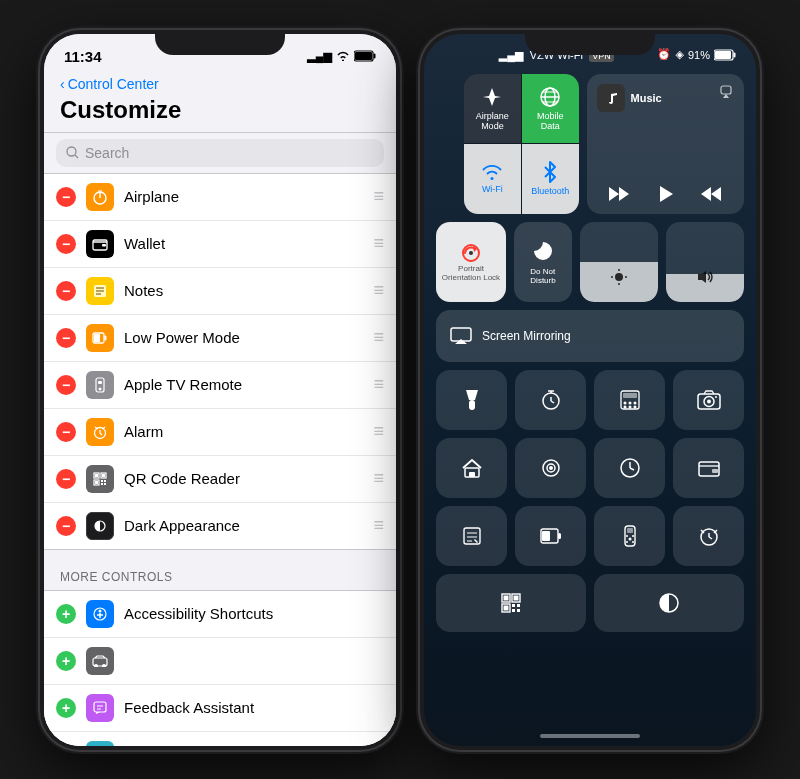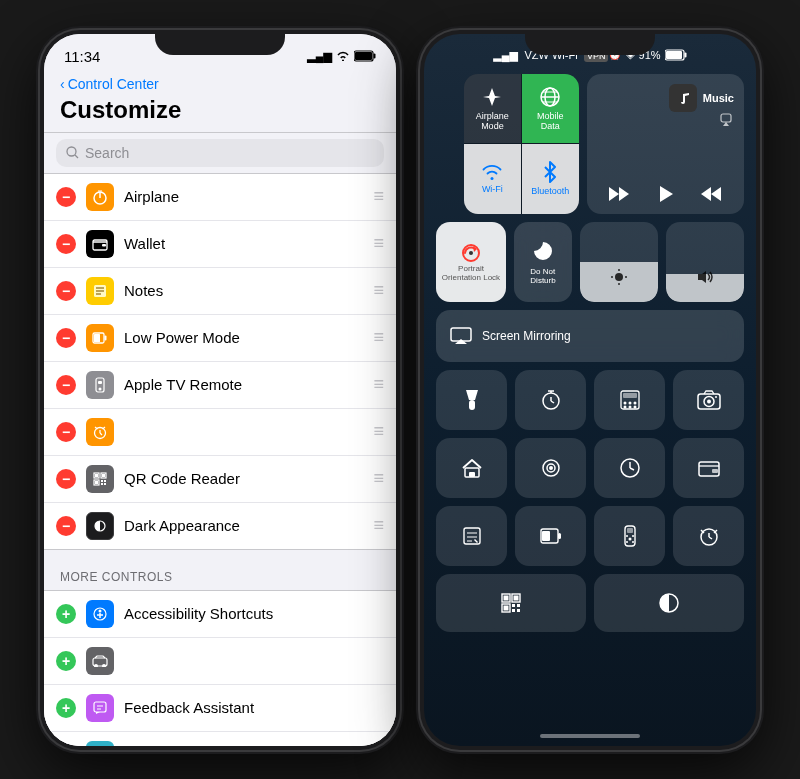--- a/index.html
+++ b/index.html
@@ -114,21 +114,21 @@
       align-items: center;
       padding: 12px 20px 4px;
       background: #f2f2f7;
       font-size: 12px;
       font-weight: 600;
       min-height: 38px;
     }
 
     .status-time {
       font-size: 15px;
-      font-weight: 400;
+      font-weight: 700;
       color: #000;
     }
 
     .status-icons-right {
       display: flex;
       gap: 4px;
       align-items: center;
       font-size: 11px;
       color: #000;
     }
@@ -255,26 +255,27 @@
     
     .cc-screen {
       background: linear-gradient(180deg, #1a2a3a 0%, #0d1e2e 50%, #0a1520 100%);
       height: 100%;
       display: flex;
       flex-direction: column;
     }
 
     .status-bar-right {
       display: flex;
-      justify-content: center;
+      justify-content: flex-end;
       align-items: center;
       padding: 14px 20px 4px;
       color: white;
       font-size: 12px;
       font-weight: 500;
+      gap: 44px;
     }
 
     .status-left { font-size: 12px; }
     .status-right { display: flex; align-items: center; gap: 4px; font-size: 11px; }
 
     .cc-grid {
       padding: 8px 12px;
       display: flex;
       flex-direction: column;
       gap: 8px;
@@ -541,20 +542,21 @@
               <div class="remove-btn">−</div>
               <div class="item-icon" style="background:#ff9500;">
                 <svg width="16" height="16" viewBox="0 0 16 16">
                     <circle cx="8" cy="9" r="5.5" fill="none" stroke="white" stroke-width="1.3"></circle>
                     <line x1="8" y1="6" x2="8" y2="9" stroke="white" stroke-width="1.3"></line>
                     <line x1="8" y1="9" x2="10" y2="11" stroke="white" stroke-width="1.3"></line>
                     <line x1="3" y1="3" x2="5.5" y2="5" stroke="white" stroke-width="1.2"></line>
                     <line x1="13" y1="3" x2="10.5" y2="5" stroke="white" stroke-width="1.2"></line>
                   </svg>
               </div>
+              <span class="item-label">Alarm</span>
               <span class="drag-handle">≡</span>
             </div>
 
             <div class="settings-item">
               <div class="remove-btn">−</div>
               <div class="item-icon" style="background:#636366;">
                 <svg width="14" height="14" viewBox="0 0 14 14">
                     <rect x="1" y="1" width="5" height="5" fill="none" stroke="white" stroke-width="1.2"></rect>
                     <rect x="2" y="2" width="3" height="3" fill="white"></rect>
                     <rect x="8" y="1" width="5" height="5" fill="none" stroke="white" stroke-width="1.2"></rect>
@@ -706,21 +708,21 @@
 
               <div class="conn-tile active" style="background:rgba(255,255,255,0.85);">
                 <svg width="14" height="22" viewBox="0 0 14 22">
                   <path d="M2 6 L12 16 L7 21 L7 1 L12 6 L2 16" fill="none" stroke="#007aff" stroke-width="2" stroke-linejoin="round"></path>
                 </svg>
                 <span class="conn-label" style="color:#007aff;font-size:9px;">Bluetooth</span>
               </div>
             </div>
 
             <div class="music-block">
-              <div style="display:flex;justify-content:space-between;align-items:flex-end;flex-direction:column;">
+              <div style="display:flex;justify-content:space-between;align-items:flex-start;">
                 <div style="display:flex;align-items:center;gap:6px;">
                   <div style="width:28px;height:28px;background:#333;border-radius:6px;display:flex;align-items:center;justify-content:center;">
                     <svg width="16" height="16" viewBox="0 0 16 16">
                         <path d="M6 12 a2 2 0 104 0 L10 6 L14 5 L14 3 L8 4 L8 12" fill="white"></path>
                       </svg>
                   </div>
                   <span style="font-size:11px;color:white;font-weight:600;">Music</span>
                 </div>
                 <svg width="16" height="16" viewBox="0 0 16 16">
                     <rect x="3" y="2" width="10" height="8" rx="2" fill="none" stroke="rgba(255,255,255,0.7)" stroke-width="1.2"></rect>

